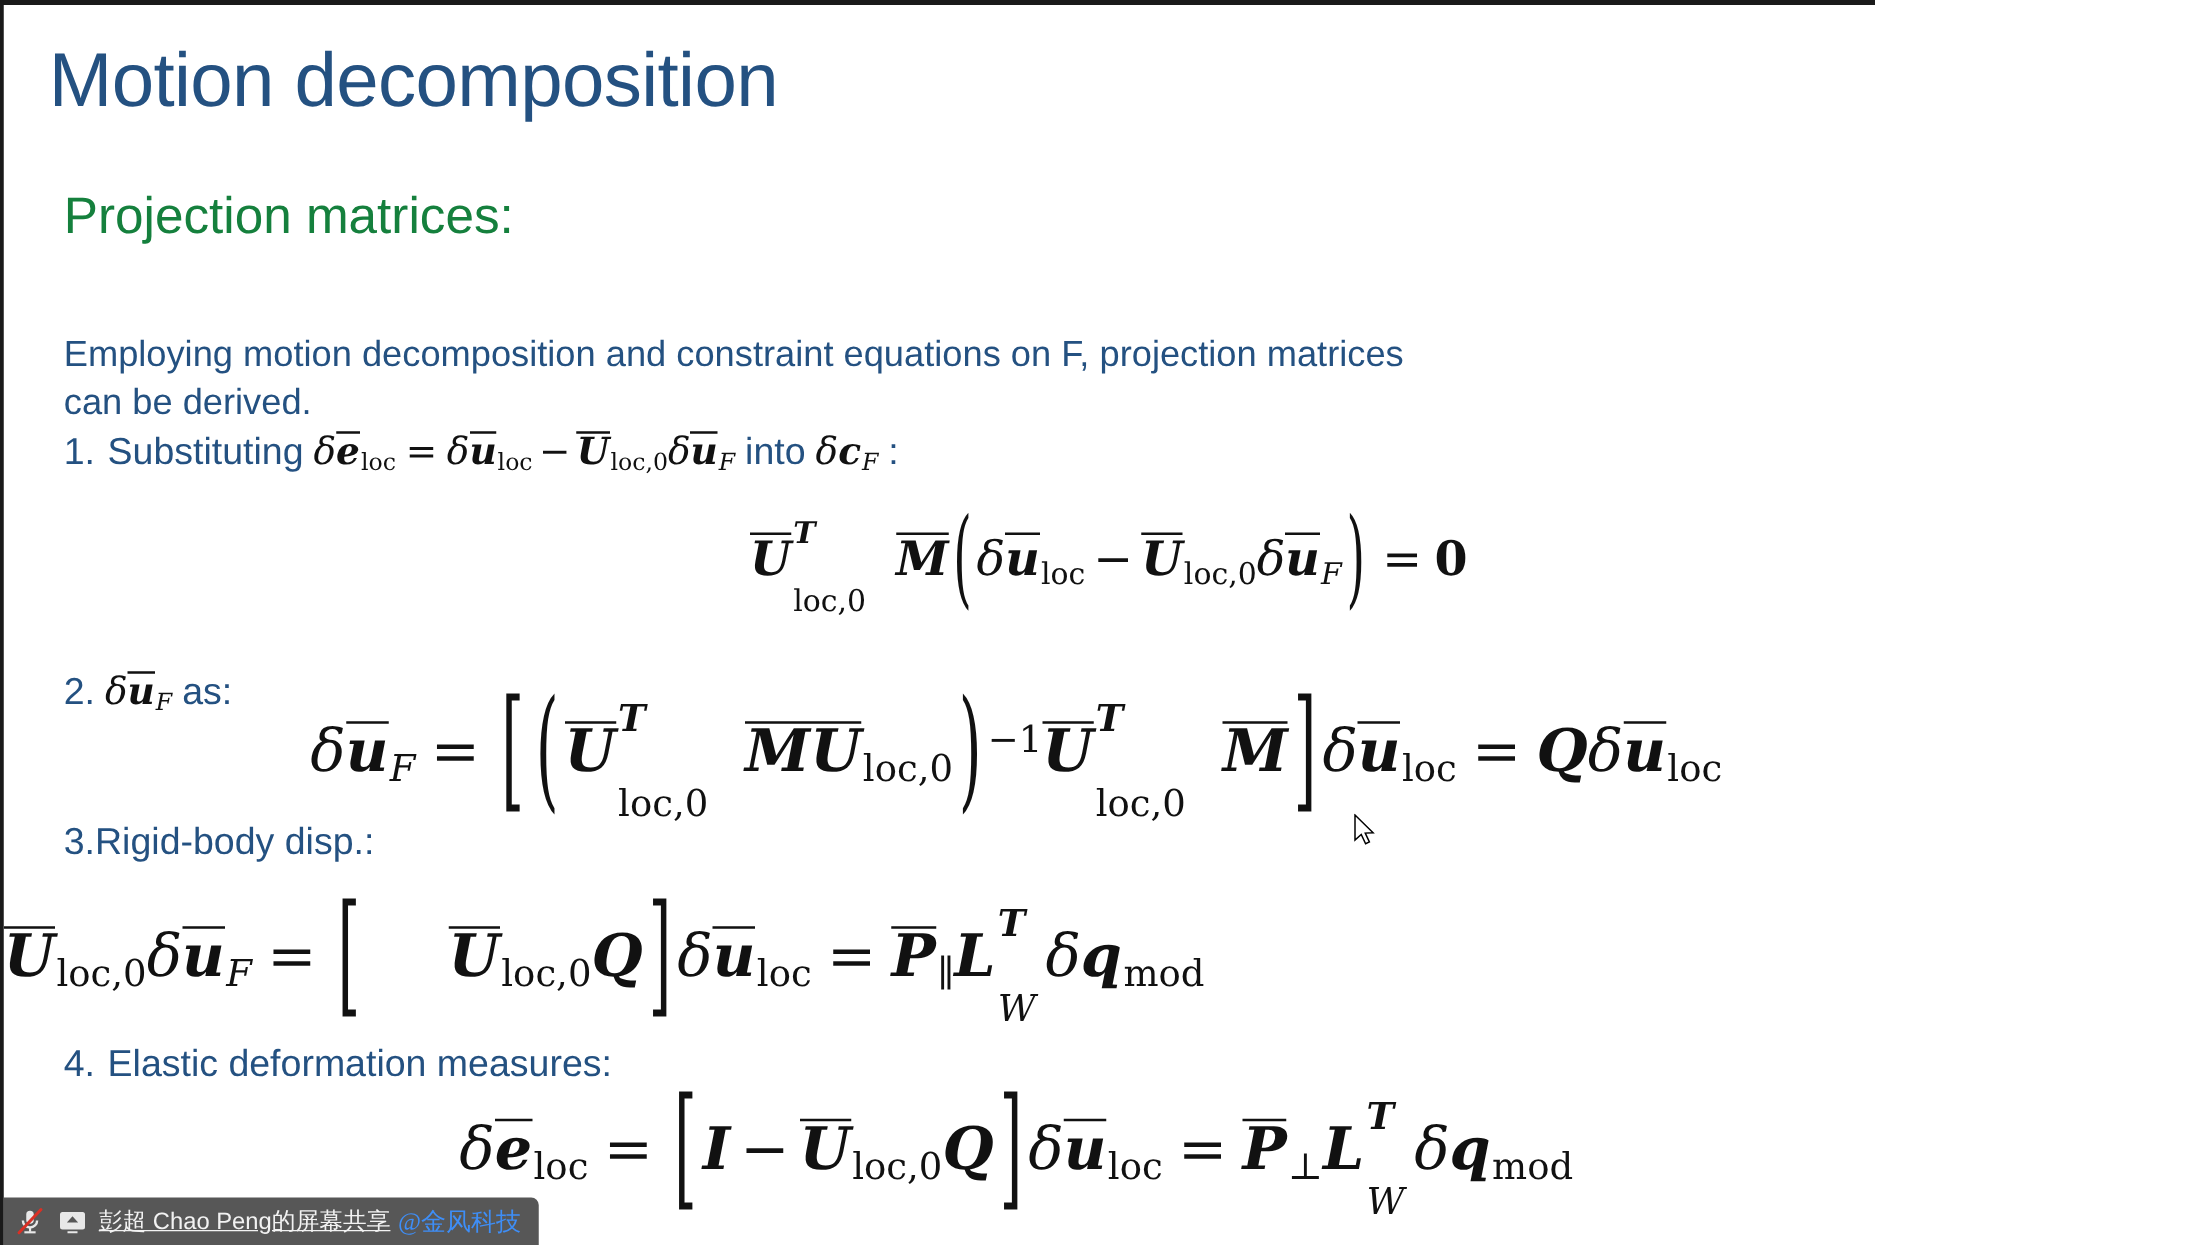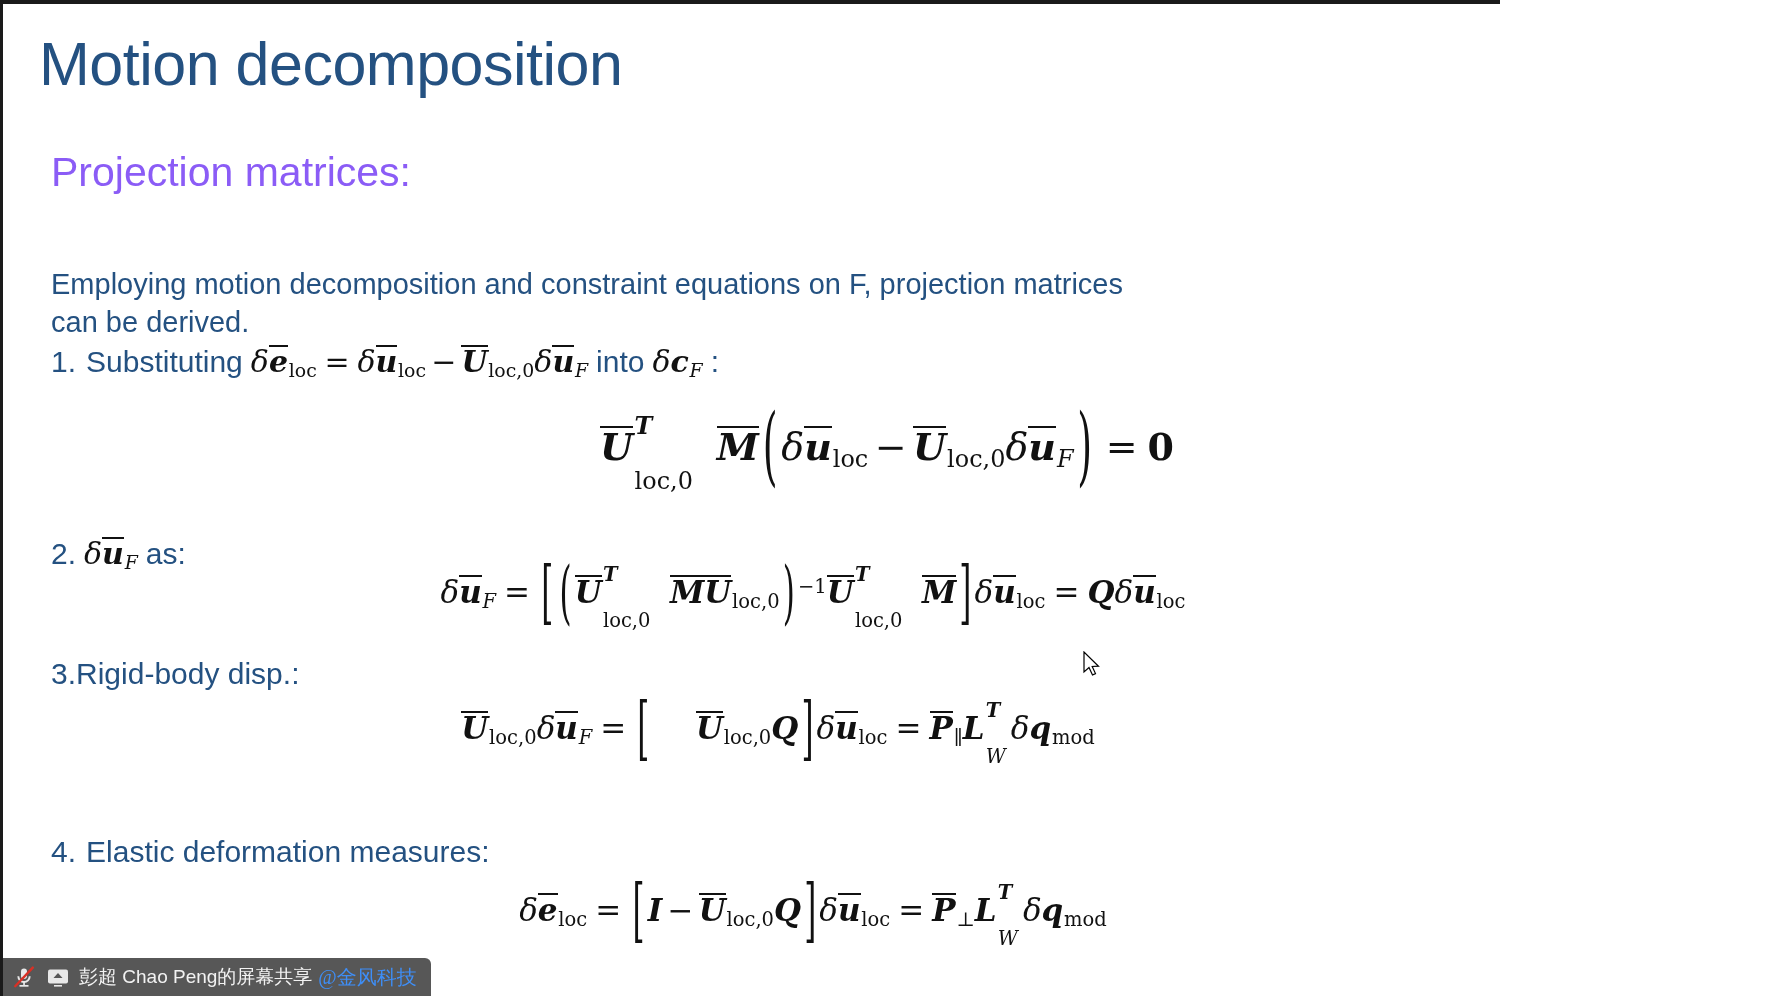--- a/index.html
+++ b/index.html
@@ -40,21 +40,21 @@
     white-space: nowrap;
   }
 
   
   #section-heading {
     position: absolute;
     left: 48px;
     top: 148px;
     font-size: 41px;
     line-height: 1.0;
-    color: #8b5cf6;
+    color: #15803d;
     white-space: nowrap;
   }
 
   
   #intro-paragraph {
     position: absolute;
     left: 48px;
     top: 245px;
     width: 1100px;
     font-size: 29px;
@@ -84,21 +84,21 @@
   #step-4-label { left: 48px; top: 833px; }
 
   
   .equation-block {
     position: absolute;
     color: #111111;
     white-space: nowrap;
   }
   #equation-1 { left: 0; top: 420px; width: 1768px; text-align: center; }
   #equation-2 { left: 0; top: 570px; width: 1620px; text-align: center; }
-  #equation-3 { left: 0; top: 706px; width: 1550px; text-align: center; text-decoration: underline; }
+  #equation-3 { left: 0; top: 734px; width: 1550px; text-align: left; text-decoration: underline; }
   #equation-4 { left: 0; top: 888px; width: 1620px; text-align: center; }
 
   
   .math {
     font-family: "DejaVu Serif", "Liberation Serif", serif;
     color: #111111;
     display: inline-block;
     vertical-align: baseline;
     white-space: nowrap;
   }
@@ -182,21 +182,21 @@
     margin: 0 0.1em;
     position: relative;
     top: -0.02em;
   }
   .math .brack.tall, .math .paren.tall {
     transform: scaleY(2.25);
   }
   .math .wide-spacer { display: inline-block; width: 1.1em; }
 
   .eq-size-lg { font-size: 38px; }
-  .eq-size-md { font-size: 31px; }
+  .eq-size-md { font-size: 47px; }
   .inline-math.math { font-size: 30px; }
 
   
   #mouse-cursor {
     position: absolute;
     left: 1080px;
     top: 647px;
     width: 20px;
     height: 28px;
     pointer-events: none;
@@ -222,20 +222,21 @@
     height: 26px;
     display: flex;
     align-items: center;
     justify-content: center;
     flex: 0 0 auto;
   }
   #banner-share-text {
     white-space: nowrap;
     color: #f2f2f2;
     font-size: 19px;
+    text-decoration: underline;
   }
   #banner-watermark {
     white-space: nowrap;
     color: #3e8ef7;
     font-size: 20px;
     margin-left: -2px;
     font-family: Liberation Serif, serif;
   }
 </style>
 </head>

